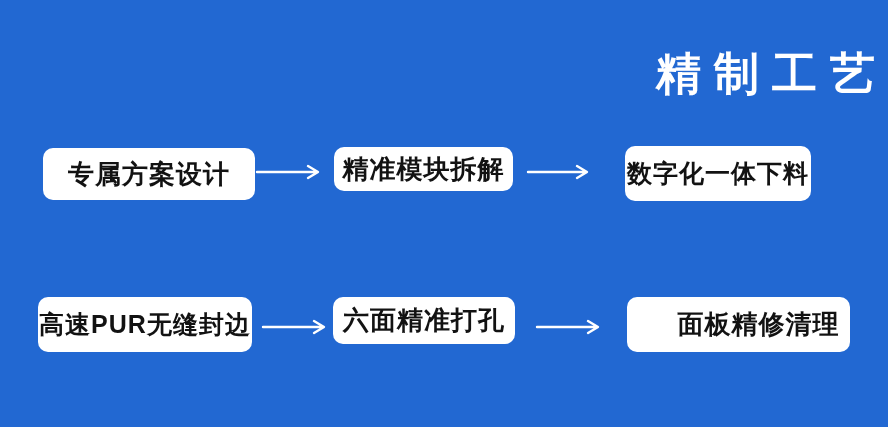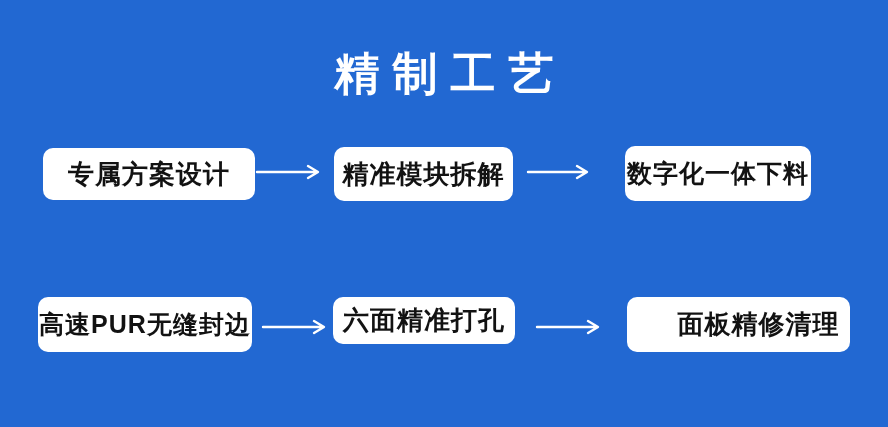--- a/index.html
+++ b/index.html
@@ -16,21 +16,21 @@
   }
   .canvas {
     position: absolute;
     inset: 0;
   }
   .title {
     position: absolute;
     top: 44px;
     left: 0;
     width: 100%;
-    text-align: center;
+    text-align: right;
     color: #ffffff;
     font-size: 45px;
     font-weight: bold;
     letter-spacing: 13px;
     text-indent: 13px; 
     white-space: nowrap;
   }
   .step-box {
     position: absolute;
     background: #ffffff;
@@ -39,21 +39,21 @@
     align-items: center;
     justify-content: center;
     color: #121212;
     font-weight: bold;
     font-size: 26px;
     letter-spacing: 1px;
     white-space: nowrap;
   }
   
   .box-1 { left: 43px;  top: 148px; width: 212px; height: 52px; }
-  .box-2 { left: 334px; top: 147px; width: 179px; height: 54px; }
+  .box-2 { left: 334px; top: 147px; width: 179px; height: 44px; }
   .box-3 { left: 625px; top: 146px; width: 186px; height: 55px; font-size: 25px; }
   
   .box-4 { left: 38px;  top: 297px; width: 214px; height: 55px; font-size: 25px; }
   .box-5 { left: 333px; top: 297px; width: 182px; height: 47px; }
   .box-6 { left: 627px; top: 297px; width: 183px; height: 55px; padding-left: 40px; }
 
   .arrow {
     position: absolute;
     display: block;
   }

